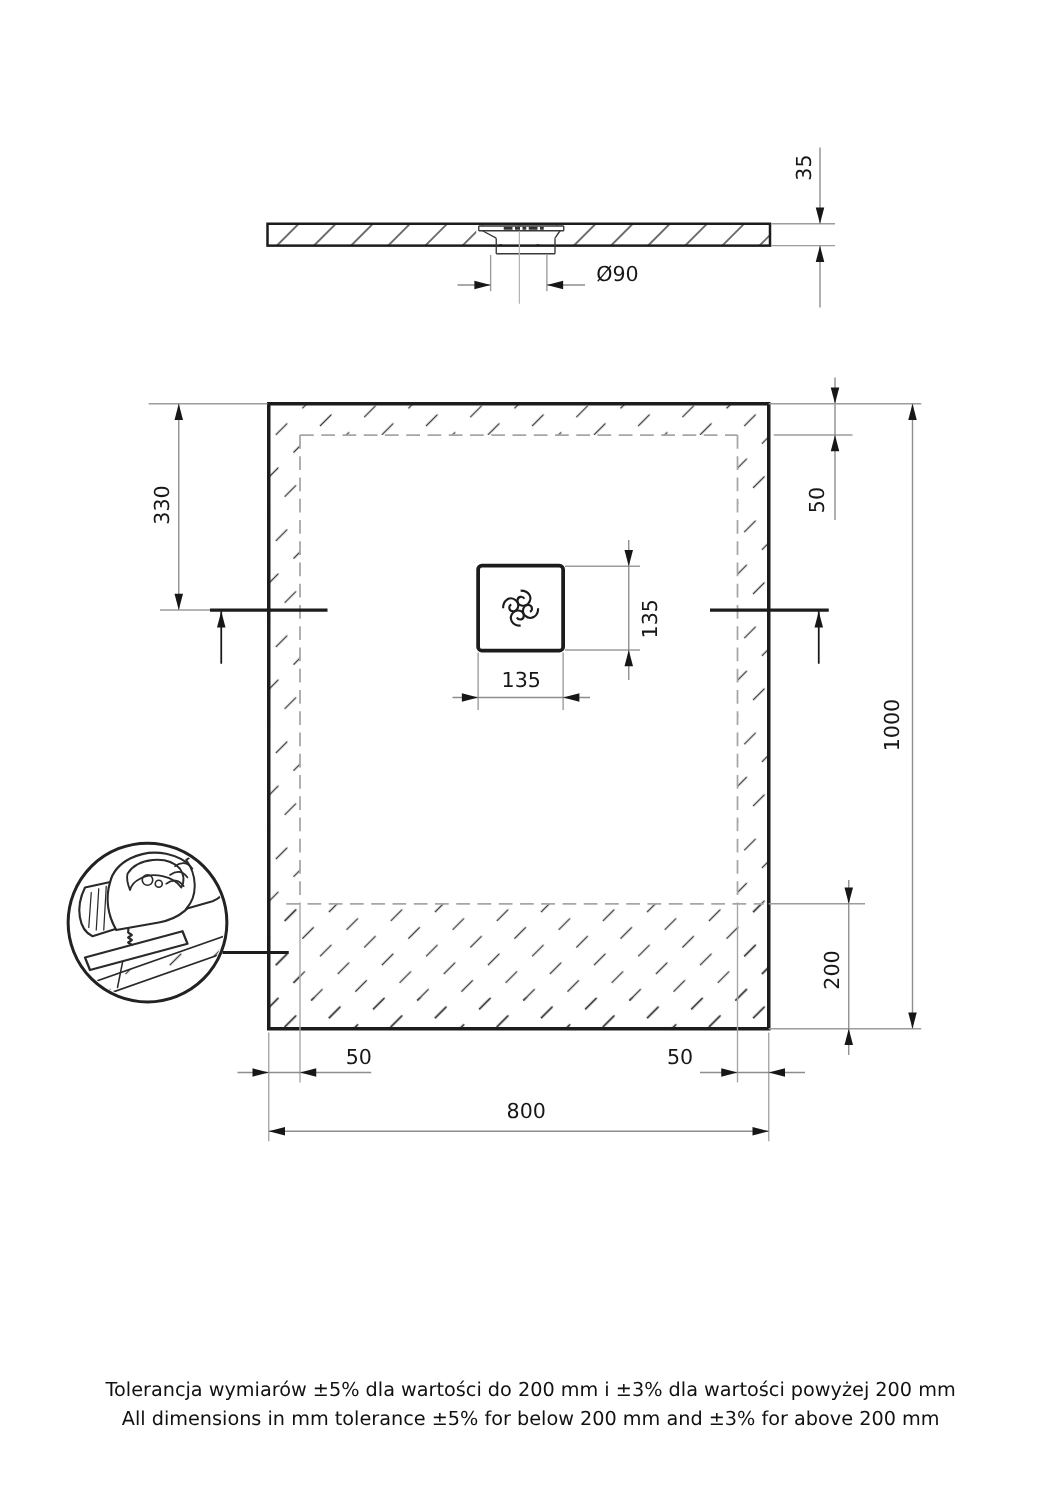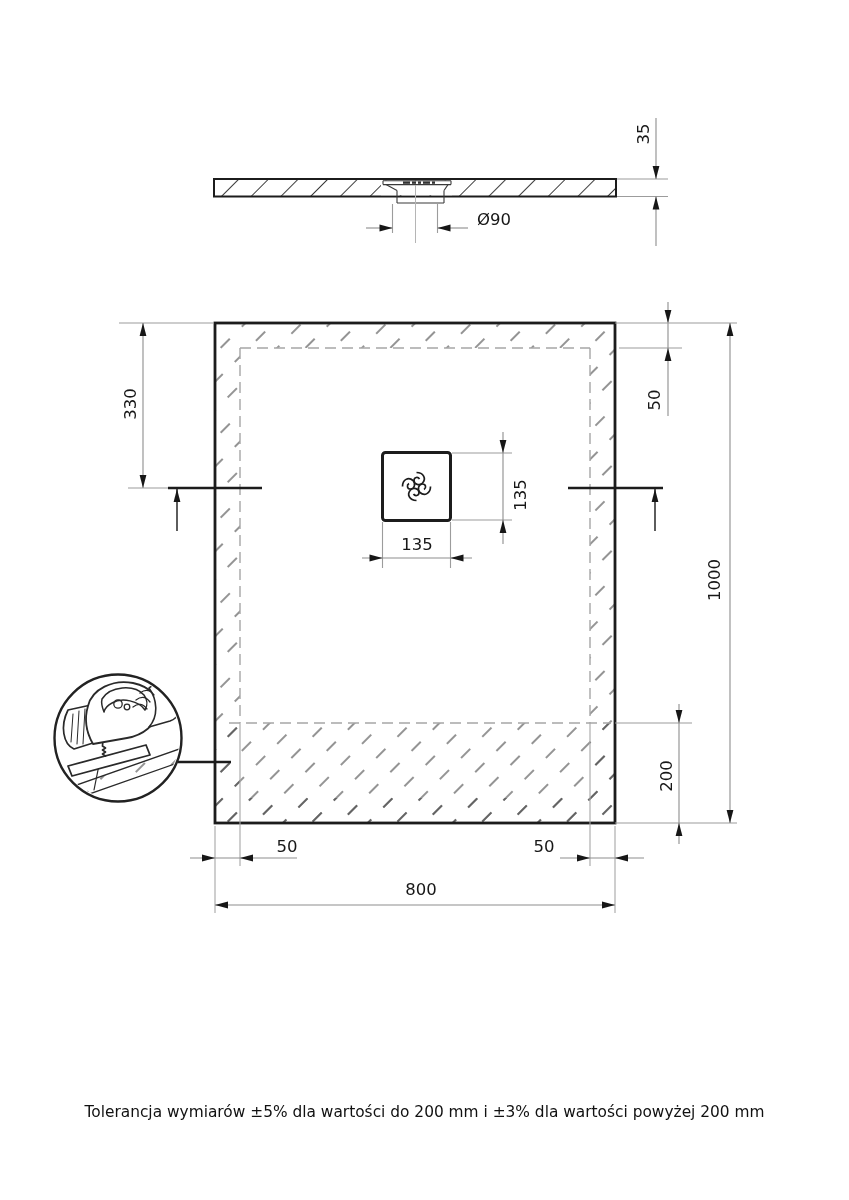--- a/index.html
+++ b/index.html
@@ -215,14 +215,15 @@
       <path d="M140,693 q8,-6 14,2 M136,700 q8,-6 14,2 M133,707 q8,-6 14,2" stroke-width="1.3"></path>
 
       <circle cx="118" cy="704" r="4.2" stroke-width="1.3"></circle>
       <circle cx="127" cy="707" r="2.8" stroke-width="1.3"></circle>
     </g>
   </g>
 </svg>
 
 <div class="notes">
   <div>Tolerancja wymiarów ±5% dla wartości do 200 mm i ±3% dla wartości powyżej 200 mm</div>
+  <div>All dimensions in mm tolerance ±5% for below 200 mm and ±3% for above 200 mm</div>
 </div>
 </div>
 
 </body></html>

